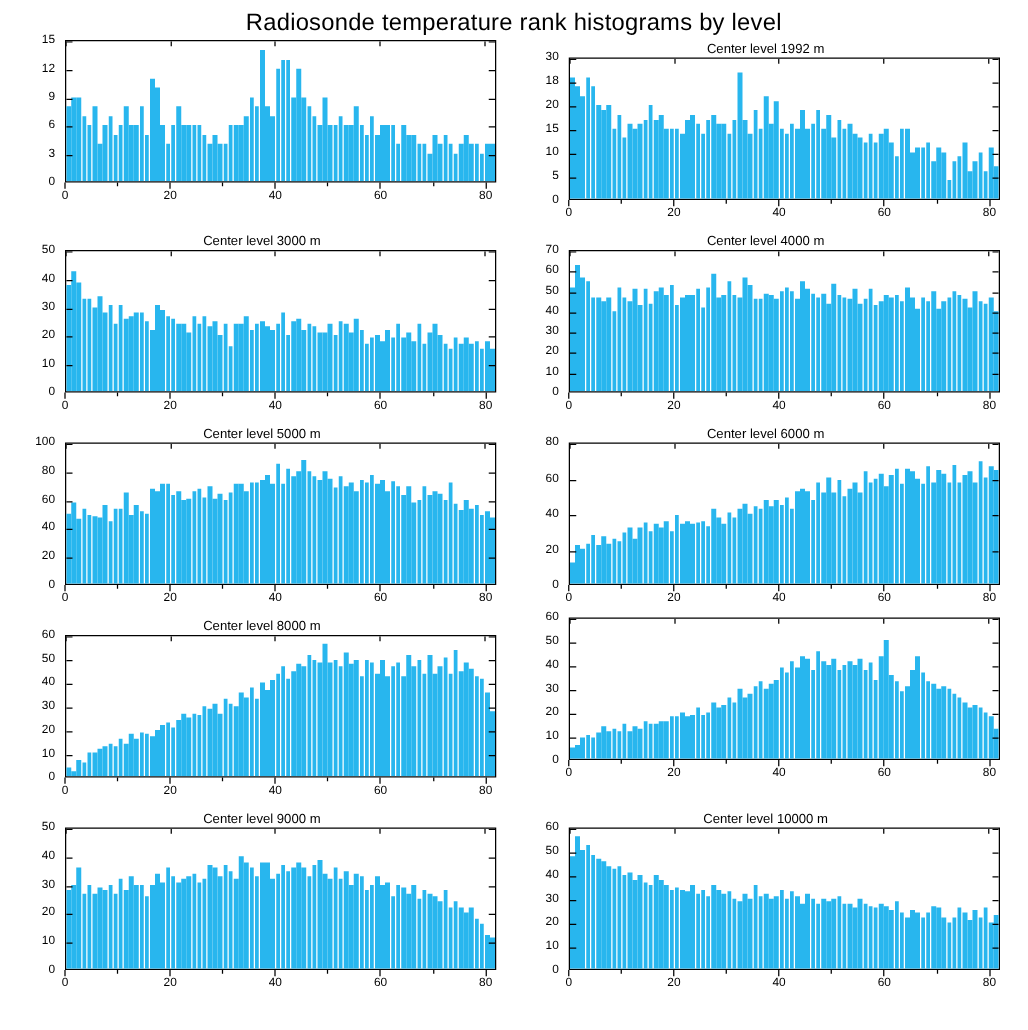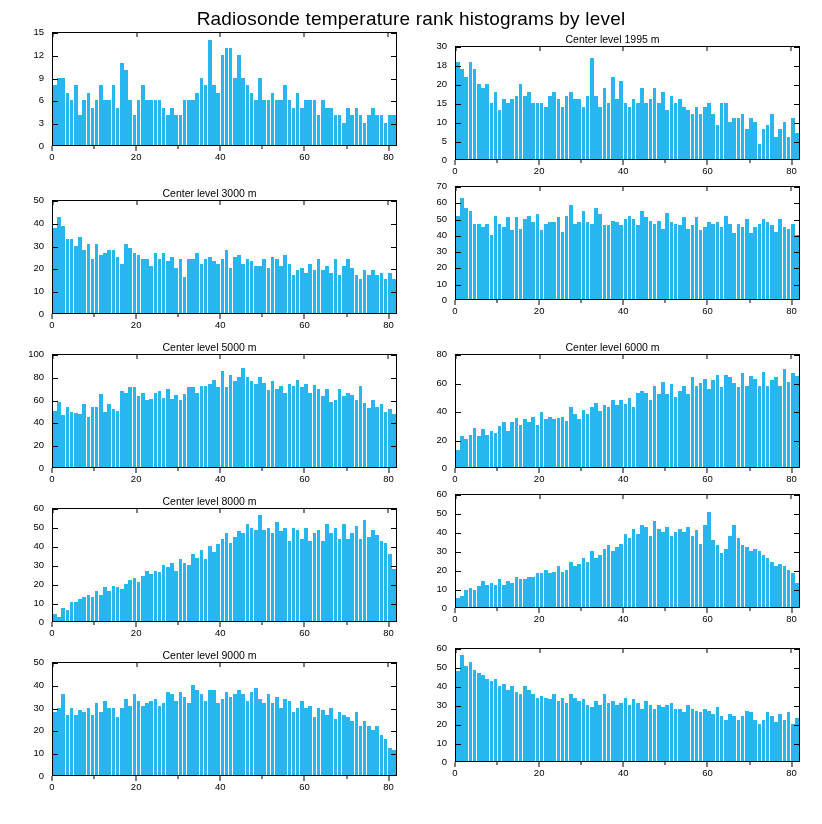--- a/index.html
+++ b/index.html
@@ -243,21 +243,21 @@
         <div class="xlab" style="left: 73.1707%;">60</div>
         <div class="xtick" style="left: 97.561%;"></div>
         <div class="xlab" style="left: 97.561%;">80</div>
         <div class="xtick minor" style="left: 12.1951%;"></div>
         <div class="xtick minor" style="left: 36.5854%;"></div>
         <div class="xtick minor" style="left: 60.9756%;"></div>
         <div class="xtick minor" style="left: 85.3659%;"></div>
       </div>
     </div>
     <div class="panel">
-      <div class="panel-title">Center level 1995 m</div>
+      <div class="panel-title">Center level 1992 m</div>
       <div class="plotwrap">
         <div class="frame">
           <div class="bars">
             <div class="bar" style="height: 86.6667%; background: rgb(40, 182, 238);"></div>
             <div class="bar" style="height: 80%; background: rgb(40, 182, 238);"></div>
             <div class="bar" style="height: 73.3333%; background: rgb(40, 182, 238);"></div>
             <div class="bar" style="height: 86.6667%; background: rgb(40, 182, 238);"></div>
             <div class="bar" style="height: 80%; background: rgb(40, 182, 238);"></div>
             <div class="bar" style="height: 66.6667%; background: rgb(40, 182, 238);"></div>
             <div class="bar" style="height: 63.3333%; background: rgb(40, 182, 238);"></div>
@@ -506,20 +506,21 @@
         <div class="xlab" style="left: 73.1707%;">60</div>
         <div class="xtick" style="left: 97.561%;"></div>
         <div class="xlab" style="left: 97.561%;">80</div>
         <div class="xtick minor" style="left: 12.1951%;"></div>
         <div class="xtick minor" style="left: 36.5854%;"></div>
         <div class="xtick minor" style="left: 60.9756%;"></div>
         <div class="xtick minor" style="left: 85.3659%;"></div>
       </div>
     </div>
     <div class="panel">
+      <div class="panel-title">Center level 4000 m</div>
       <div class="plotwrap">
         <div class="frame">
           <div class="bars">
             <div class="bar" style="height: 74.2857%; background: rgb(40, 182, 238);"></div>
             <div class="bar" style="height: 90%; background: rgb(40, 182, 238);"></div>
             <div class="bar" style="height: 81.4286%; background: rgb(40, 182, 238);"></div>
             <div class="bar" style="height: 78.5714%; background: rgb(40, 182, 238);"></div>
             <div class="bar" style="height: 67.1429%; background: rgb(40, 182, 238);"></div>
             <div class="bar" style="height: 67.1429%; background: rgb(40, 182, 238);"></div>
             <div class="bar" style="height: 64.2857%; background: rgb(40, 182, 238);"></div>
@@ -1293,20 +1294,21 @@
         <div class="xlab" style="left: 73.1707%;">60</div>
         <div class="xtick" style="left: 97.561%;"></div>
         <div class="xlab" style="left: 97.561%;">80</div>
         <div class="xtick minor" style="left: 12.1951%;"></div>
         <div class="xtick minor" style="left: 36.5854%;"></div>
         <div class="xtick minor" style="left: 60.9756%;"></div>
         <div class="xtick minor" style="left: 85.3659%;"></div>
       </div>
     </div>
     <div class="panel">
+      <div class="panel-title">Center level 10000 m</div>
       <div class="plotwrap">
         <div class="frame">
           <div class="bars">
             <div class="bar" style="height: 80%; background: rgb(40, 182, 238);"></div>
             <div class="bar" style="height: 95%; background: rgb(40, 182, 238);"></div>
             <div class="bar" style="height: 85%; background: rgb(40, 182, 238);"></div>
             <div class="bar" style="height: 88.3333%; background: rgb(40, 182, 238);"></div>
             <div class="bar" style="height: 81.6667%; background: rgb(40, 182, 238);"></div>
             <div class="bar" style="height: 78.3333%; background: rgb(40, 182, 238);"></div>
             <div class="bar" style="height: 76.6667%; background: rgb(40, 182, 238);"></div>

